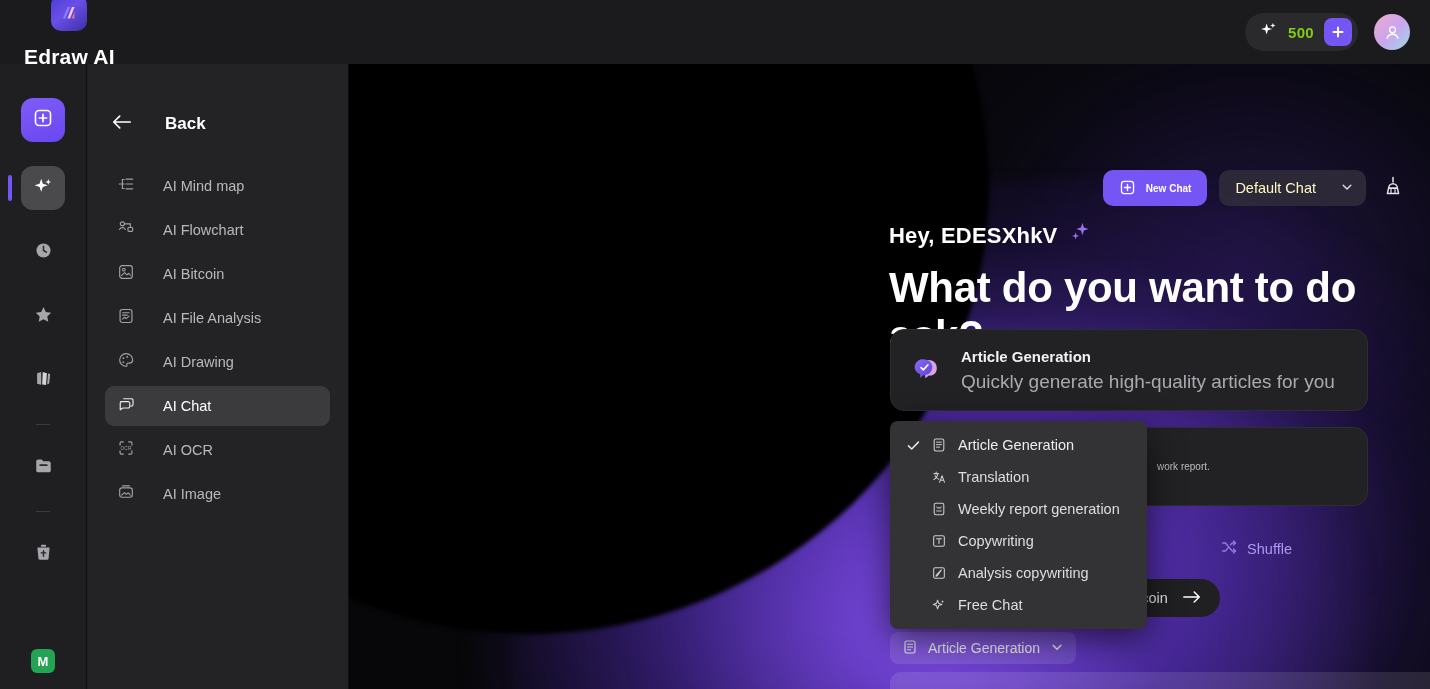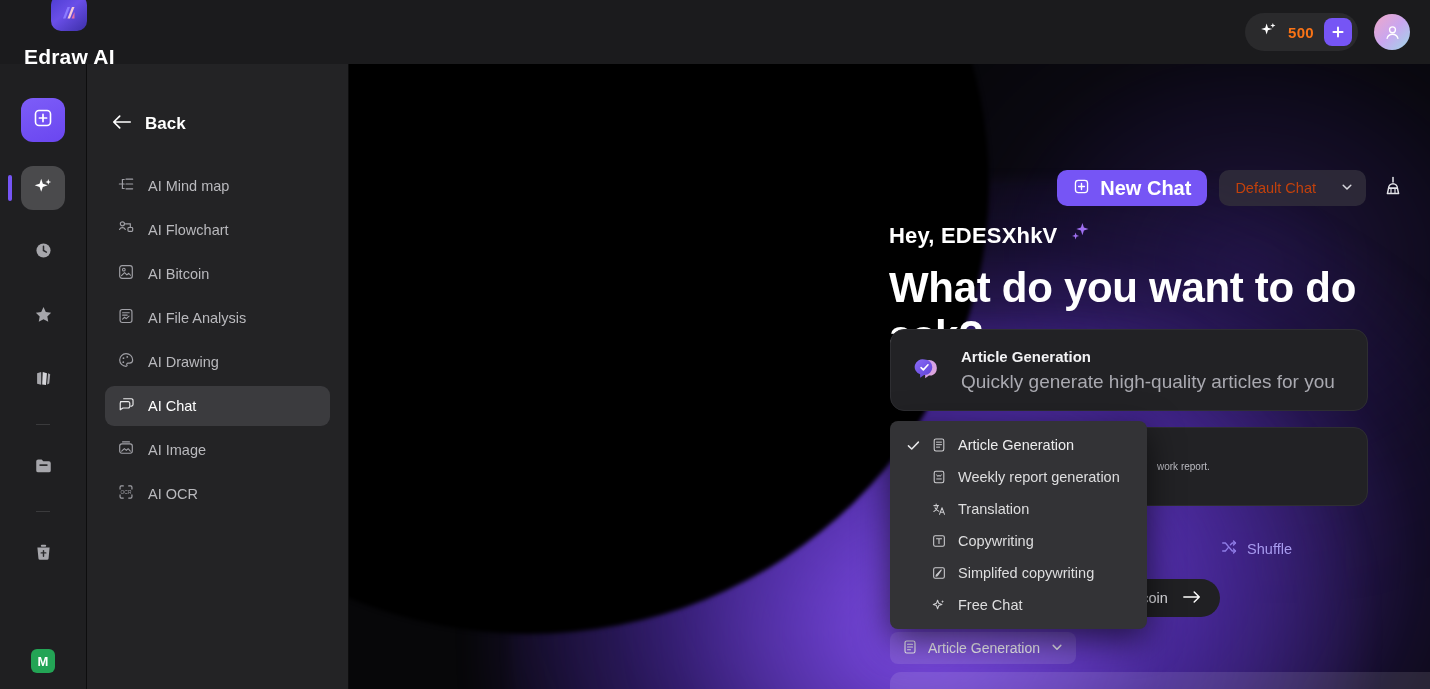--- a/index.html
+++ b/index.html
@@ -24,21 +24,21 @@
     background:linear-gradient(140deg,#4b3bd0 0%,#6a4fe8 45%,#3c2fa8 100%);
     display:flex; align-items:center; justify-content:center; position:relative; overflow:hidden;
   }
   .brand-title{ font-size:21px; font-weight:700; letter-spacing:.2px; color:#fff; }
 
   .topright{ display:flex; align-items:center; gap:16px; }
   .credits{
     display:flex; align-items:center; gap:10px;
     background:#2a2a2c; border-radius:22px; height:38px; padding:0 6px 0 14px;
   }
-  .credits-num{ font-size:15px; font-weight:600; color:#f97316; letter-spacing:.3px; }
+  .credits-num{ font-size:15px; font-weight:600; color:#84cc16; letter-spacing:.3px; }
   .credits-plus{
     width:28px; height:28px; border-radius:8px; background:#7655f5;
     display:flex; align-items:center; justify-content:center;
   }
   .avatar{
     width:36px; height:36px; border-radius:50%;
     background:linear-gradient(135deg,#f0a8c8 0%,#c9a6ef 50%,#9fd8e8 100%);
     display:flex; align-items:center; justify-content:center;
   }
 
@@ -68,26 +68,26 @@
     display:flex; align-items:center; justify-content:center;
     font-size:13px; font-weight:700; color:#fff;
   }
 
   
   .navpanel{
     width:262px; flex:0 0 262px; background:#232325;
     padding:0 18px; position:relative; border-right:1px solid #0d0d0e;
   }
   .back{
-    display:flex; align-items:center; gap:12px; height:64px; padding-left:6px; margin-top:28px;
+    display:flex; align-items:center; gap:32px; height:64px; padding-left:6px; margin-top:28px;
   }
   .back-label{ font-size:17px; font-weight:700; color:#fff; }
   .navlist{ margin-top:10px; }
   .navitem{
-    display:flex; align-items:center; gap:13px;
+    display:flex; align-items:center; gap:28px;
     height:40px; border-radius:9px; padding:0 12px; margin-bottom:4px;text-align:center;
   }
   .navitem .nav-label{ font-size:14.5px; color:#b9b9bd; }
   .navitem.active{ background:#3b3b3e; }
   .navitem.active .nav-label{ color:#fff; }
   .navitem svg{ flex:0 0 18px; }
 
   
   .main{
     flex:1; position:relative; overflow:hidden; background:#070709;
@@ -115,26 +115,26 @@
 
   .content{ position:relative; z-index:10; height:100%; }
 
   .toolbar{
     position:absolute; top:106px; right:22px;
     display:flex; align-items:center; gap:12px;
   }
   .newchat{
     display:flex; align-items:center; gap:10px;
     height:36px; padding:0 16px; border-radius:10px;
-    background:#7655f5; color:#fff; font-size:20px; font-weight:600;
+    background:#7655f5; color:#fff; font-size:10px; font-weight:600;
   }
   .chatsel{
     display:flex; align-items:center; gap:24px;
     height:36px; padding:0 12px 0 16px; border-radius:10px;
-    background:rgba(48,44,58,.88); color:#c2410c; font-size:14.5px;text-align:right;
+    background:rgba(48,44,58,.88); color:#fef9c3; font-size:14.5px;text-align:right;
   }
   .broom{ width:30px; height:30px; display:flex; align-items:center; justify-content:center; }
 
   .greet{ position:absolute; left:540px; top:156px; }
   .greet-hey{
     display:flex; align-items:center; gap:10px;
     font-size:22px; font-weight:700; color:#fff; letter-spacing:.2px;
   }
   .greet-q{ margin-top:12px; font-size:42px; font-weight:700; color:#fff; letter-spacing:-.3px; }
 
@@ -377,36 +377,36 @@
               <path d="M7.4 4.2 H16 a1.8 1.8 0 0 1 1.8 1.8 v4.6 a1.8 1.8 0 0 1-1.8 1.8 h-.6" fill="none" stroke="#eaeaec" stroke-width="1.3" stroke-linecap="round"></path>
               <path d="M4 7.4 H12.4 a1.8 1.8 0 0 1 1.8 1.8 v3.4 a1.8 1.8 0 0 1-1.8 1.8 H6.6 L3.6 16.4 V9.2 A1.8 1.8 0 0 1 5.4 7.4 Z" fill="none" stroke="#eaeaec" stroke-width="1.3" stroke-linejoin="round"></path>
             </svg>
           </span>
           <span class="nav-label">AI Chat</span>
         </div>
 
         <div class="navitem">
           <span>
             <svg width="18" height="18" viewBox="0 0 20 20">
+              <path d="M3.4 6.8 V4.6 a1.4 1.4 0 0 1 1.4-1.4 H7 M13 3.2 h2.2 a1.4 1.4 0 0 1 1.4 1.4 v2.2 M16.6 13.2 v2.2 a1.4 1.4 0 0 1-1.4 1.4 H13 M7 16.8 H4.8 a1.4 1.4 0 0 1-1.4-1.4 v-2.2" stroke="#a0a0a6" stroke-width="1.3" fill="none" stroke-linecap="round"></path>
+              <text x="10" y="12.3" font-size="5.4" fill="#a0a0a6" text-anchor="middle" font-family="Liberation Sans, sans-serif">OCR</text>
+            </svg>
+          </span>
+          <span class="nav-label">AI OCR</span>
+        </div>
+
+        <div class="navitem">
+          <span>
+            <svg width="18" height="18" viewBox="0 0 20 20">
               <rect x="3" y="5.4" width="14" height="10.4" rx="2.4" fill="none" stroke="#a0a0a6" stroke-width="1.3"></rect>
               <path d="M6.2 3.2 H13.8" stroke="#a0a0a6" stroke-width="1.3" stroke-linecap="round"></path>
               <path d="M5.2 13.6 L8.2 10.6 L10.4 12.6 L12.4 10.8 L14.8 13.4" stroke="#a0a0a6" stroke-width="1.2" fill="none" stroke-linecap="round" stroke-linejoin="round"></path>
             </svg>
           </span>
           <span class="nav-label">AI Image</span>
-        </div>
-
-        <div class="navitem">
-          <span>
-            <svg width="18" height="18" viewBox="0 0 20 20">
-              <path d="M3.4 6.8 V4.6 a1.4 1.4 0 0 1 1.4-1.4 H7 M13 3.2 h2.2 a1.4 1.4 0 0 1 1.4 1.4 v2.2 M16.6 13.2 v2.2 a1.4 1.4 0 0 1-1.4 1.4 H13 M7 16.8 H4.8 a1.4 1.4 0 0 1-1.4-1.4 v-2.2" stroke="#a0a0a6" stroke-width="1.3" fill="none" stroke-linecap="round"></path>
-              <text x="10" y="12.3" font-size="5.4" fill="#a0a0a6" text-anchor="middle" font-family="Liberation Sans, sans-serif">OCR</text>
-            </svg>
-          </span>
-          <span class="nav-label">AI OCR</span>
         </div>
 
       </div>
     </div>
 
     <div class="main">
       <div class="main-bg">
         <div class="glow-c"></div>
         <div class="glow-a"></div>
         <div class="glow-b"></div>
@@ -544,37 +544,37 @@
                 <path d="M6.2 5.8 H11.8 M6.2 8.6 H11.8 M6.2 11.4 H9.8" stroke="#cdcdd0" stroke-width="1.1" stroke-linecap="round"></path>
               </svg>
             </span>
             <span class="dd-label">Article Generation</span>
           </div>
 
           <div class="dd-item">
             <span class="dd-check"></span>
             <span class="dd-ic">
               <svg width="16" height="16" viewBox="0 0 18 18">
-                <rect x="3.6" y="2.6" width="10.8" height="12.8" rx="1.9" fill="none" stroke="#cdcdd0" stroke-width="1.2"></rect>
-                <path d="M6.4 6.6 L7.8 8.4 L9 6.9 L10.2 8.4 L11.6 6.6" stroke="#cdcdd0" stroke-width="1.1" fill="none" stroke-linecap="round" stroke-linejoin="round"></path>
-                <path d="M6.4 11.2 H11.6" stroke="#cdcdd0" stroke-width="1.1" stroke-linecap="round"></path>
-              </svg>
-            </span>
-            <span class="dd-label">Weekly report generation</span>
+                <path d="M3.2 5.2 H8.4 M5.8 3.4 V5.2 M7.4 5.2 c0 3.2-2 5.6-4.2 6.6 M4.6 7.6 c.9 2 2.5 3.4 4.2 4" stroke="#cdcdd0" stroke-width="1.15" fill="none" stroke-linecap="round"></path>
+                <path d="M9.6 15 L12.4 7.6 L15.2 15 M10.7 12.6 H14.1" stroke="#cdcdd0" stroke-width="1.15" fill="none" stroke-linecap="round" stroke-linejoin="round"></path>
+              </svg>
+            </span>
+            <span class="dd-label">Translation</span>
           </div>
 
           <div class="dd-item">
             <span class="dd-check"></span>
             <span class="dd-ic">
               <svg width="16" height="16" viewBox="0 0 18 18">
-                <path d="M3.2 5.2 H8.4 M5.8 3.4 V5.2 M7.4 5.2 c0 3.2-2 5.6-4.2 6.6 M4.6 7.6 c.9 2 2.5 3.4 4.2 4" stroke="#cdcdd0" stroke-width="1.15" fill="none" stroke-linecap="round"></path>
-                <path d="M9.6 15 L12.4 7.6 L15.2 15 M10.7 12.6 H14.1" stroke="#cdcdd0" stroke-width="1.15" fill="none" stroke-linecap="round" stroke-linejoin="round"></path>
-              </svg>
-            </span>
-            <span class="dd-label">Translation</span>
+                <rect x="3.6" y="2.6" width="10.8" height="12.8" rx="1.9" fill="none" stroke="#cdcdd0" stroke-width="1.2"></rect>
+                <path d="M6.4 6.6 L7.8 8.4 L9 6.9 L10.2 8.4 L11.6 6.6" stroke="#cdcdd0" stroke-width="1.1" fill="none" stroke-linecap="round" stroke-linejoin="round"></path>
+                <path d="M6.4 11.2 H11.6" stroke="#cdcdd0" stroke-width="1.1" stroke-linecap="round"></path>
+              </svg>
+            </span>
+            <span class="dd-label">Weekly report generation</span>
           </div>
 
           <div class="dd-item">
             <span class="dd-check"></span>
             <span class="dd-ic">
               <svg width="16" height="16" viewBox="0 0 18 18">
                 <rect x="3" y="3" width="12" height="12" rx="1.8" fill="none" stroke="#cdcdd0" stroke-width="1.2"></rect>
                 <path d="M6.2 6.4 H11.8 M9 6.4 V11.8" stroke="#cdcdd0" stroke-width="1.2" stroke-linecap="round"></path>
               </svg>
             </span>
@@ -582,21 +582,21 @@
           </div>
 
           <div class="dd-item">
             <span class="dd-check"></span>
             <span class="dd-ic">
               <svg width="16" height="16" viewBox="0 0 18 18">
                 <rect x="3" y="3" width="12" height="12" rx="1.8" fill="none" stroke="#cdcdd0" stroke-width="1.2"></rect>
                 <path d="M11.6 5.6 L6.2 11 L5.6 12.6 L7.2 12 Z" fill="none" stroke="#cdcdd0" stroke-width="1.15" stroke-linejoin="round"></path>
               </svg>
             </span>
-            <span class="dd-label">Simplifed copywriting</span>
+            <span class="dd-label">Analysis copywriting</span>
           </div>
 
           <div class="dd-item">
             <span class="dd-check"></span>
             <span class="dd-ic">
               <svg width="16" height="16" viewBox="0 0 18 18">
                 <path d="M7.4 3.6 L8.7 7.1 L12.2 8.4 L8.7 9.7 L7.4 13.2 L6.1 9.7 L2.6 8.4 L6.1 7.1 Z" fill="none" stroke="#cdcdd0" stroke-width="1.2" stroke-linejoin="round"></path>
                 <path d="M13 3.4 L13.5 4.7 L14.8 5.2 L13.5 5.7 L13 7 L12.5 5.7 L11.2 5.2 L12.5 4.7 Z" fill="#cdcdd0"></path>
               </svg>
             </span>

